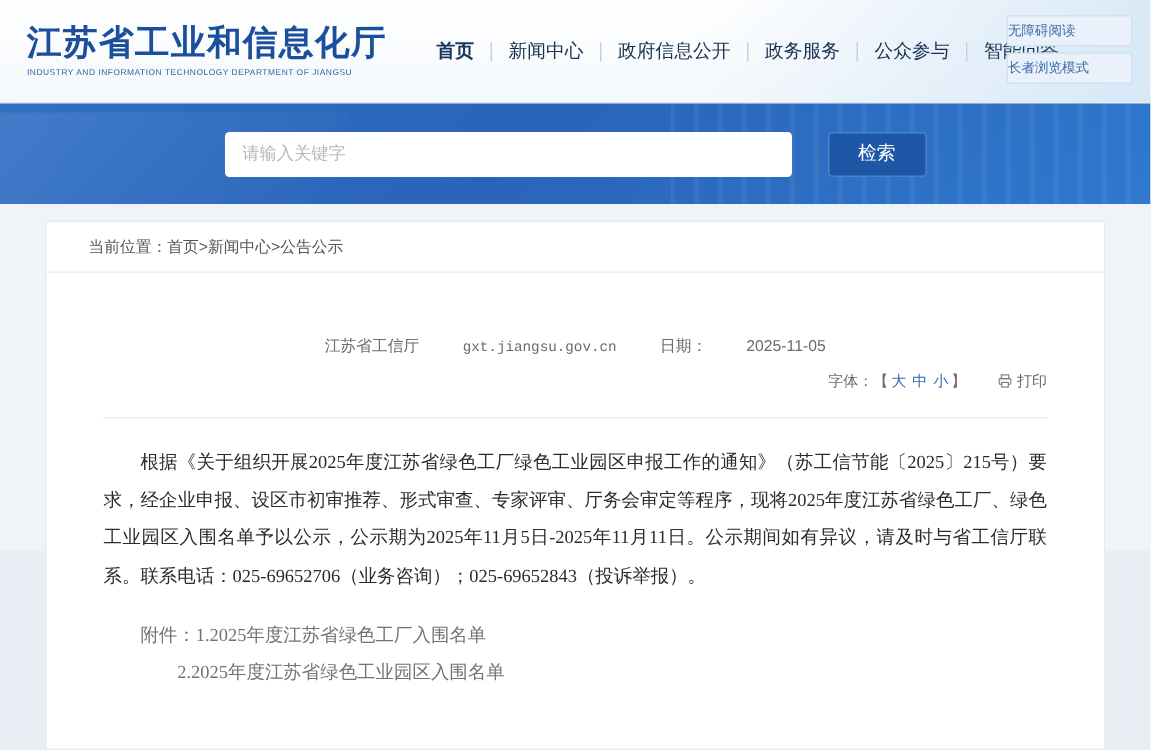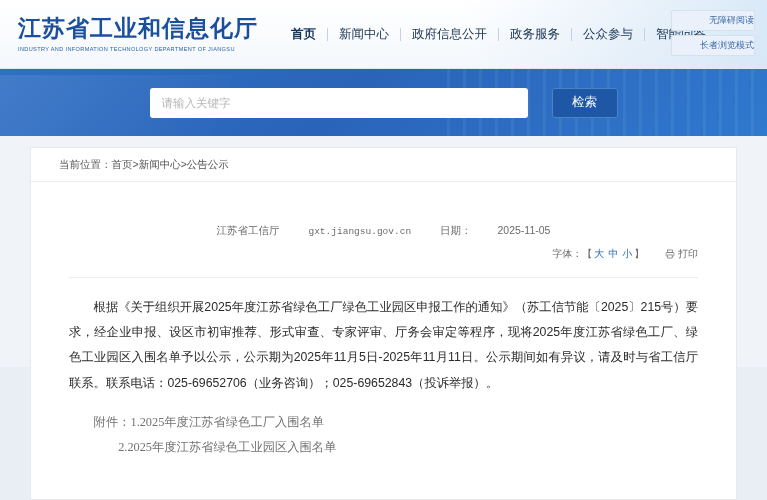--- a/index.html
+++ b/index.html
@@ -84,21 +84,21 @@
     top: 10px;
     width: 84px;
     z-index: 3;
   }
   .tool-btn {
     font-size: 9px;
     color: #3b6ba5;
     background: #eaf1fa;
     border: 1px solid #d3e1f0;
     border-radius: 2px;
-    text-align: right;
+    text-align: left;
     padding: 3px 0;
     margin-bottom: 4px;
     white-space: nowrap;
     cursor: pointer;
   }
 
   
   .search-band {
     position: relative;
     height: 67px;
@@ -216,21 +216,21 @@
   }
 
   .divider {
     margin: 16px 0 0 0;
     height: 1px;
     background: #ececec;
   }
 
   .body-text {
     margin-top: 17px;
-    font-family: Liberation Sans, sans-serif;
+    font-family: Liberation Serif, serif;
     font-size: 12.3px;
     color: #2b2b2b;
     line-height: 2.05;
     text-align: justify;
   }
   .body-text p { margin: 0; text-indent: 2em; }
   .attach {
     margin-top: 14px;
     font-family: "Liberation Serif", serif;
     font-size: 12.3px;

